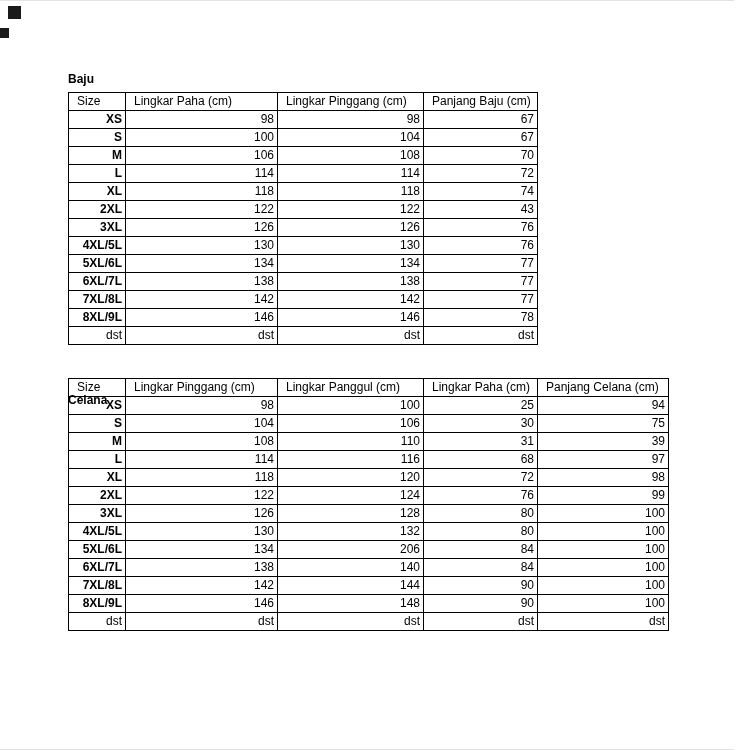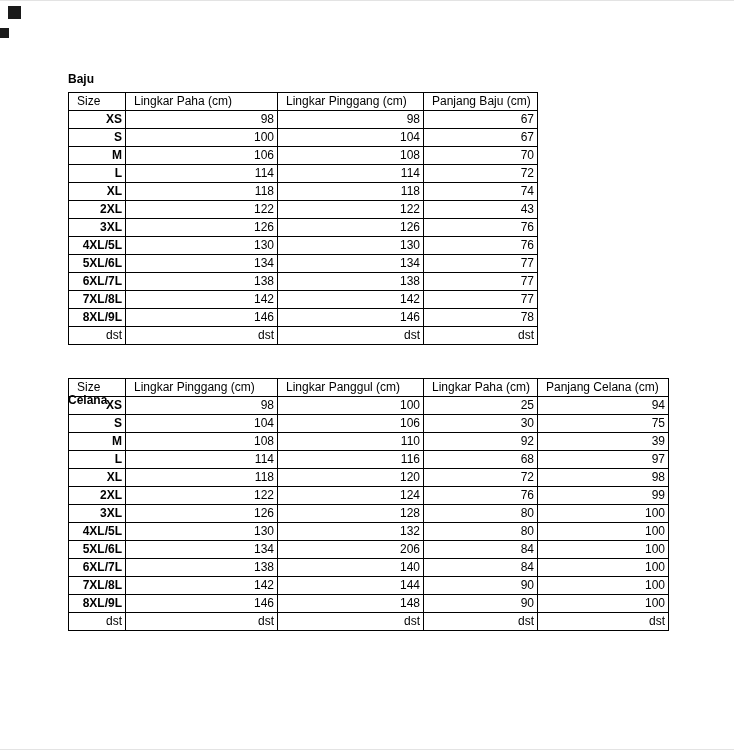--- a/index.html
+++ b/index.html
@@ -210,21 +210,21 @@
           <td class="size-col">S</td>
           <td class="num-col">104</td>
           <td class="num-col">106</td>
           <td class="num-col">30</td>
           <td class="num-col">75</td>
         </tr>
         <tr>
           <td class="size-col">M</td>
           <td class="num-col">108</td>
           <td class="num-col">110</td>
-          <td class="num-col">92</td>
+          <td class="num-col">31</td>
           <td class="num-col">39</td>
         </tr>
         <tr>
           <td class="size-col">L</td>
           <td class="num-col">114</td>
           <td class="num-col">116</td>
           <td class="num-col">68</td>
           <td class="num-col">97</td>
         </tr>
         <tr>

